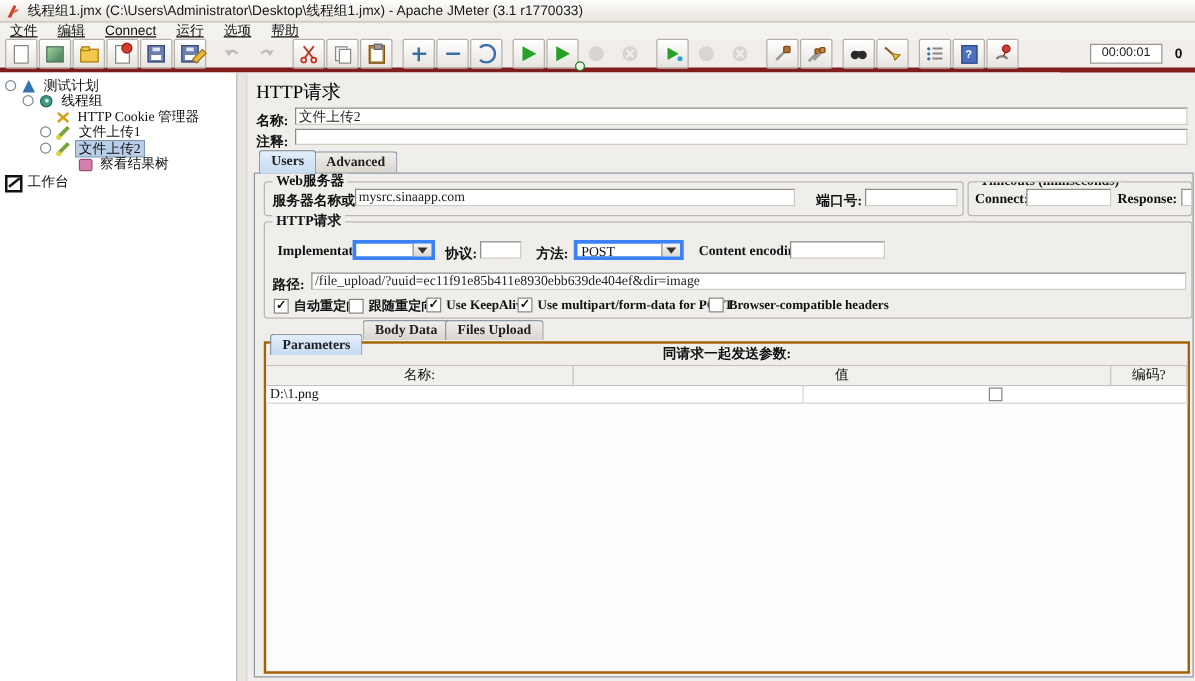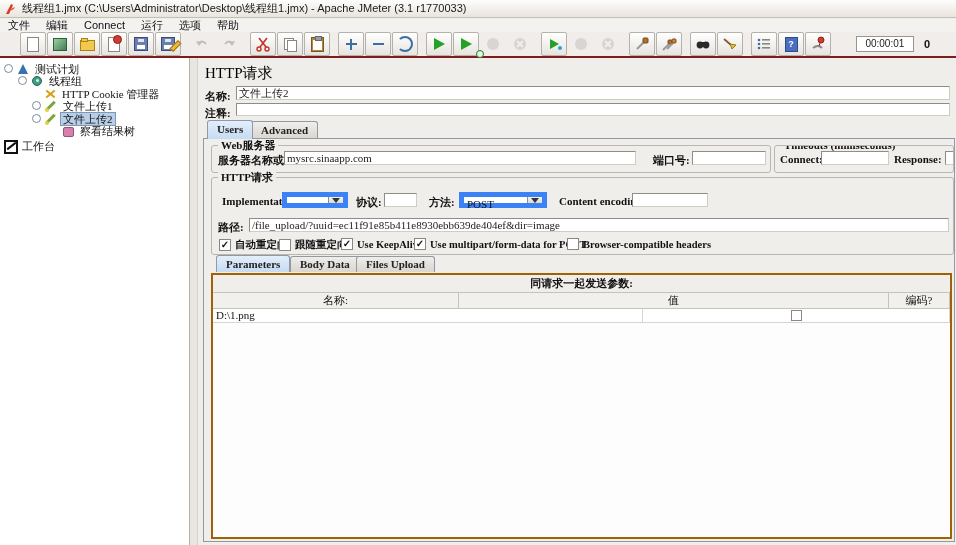--- a/index.html
+++ b/index.html
@@ -7,25 +7,25 @@
        font-family:"Liberation Sans","DejaVu Sans",sans-serif;
        background:#f0eeeb;font-size:11px;color:#111;}
   
   .titlebar{position:absolute;left:0;top:0;width:956px;height:18px;
     background:linear-gradient(#fdfdfc,#e9e4dd);border-bottom:1px solid #c4beb5;
     display:flex;align-items:center;padding-left:4px;box-sizing:border-box;}
   .titlebar .apptitle{margin-left:6px;font-size:11px;color:#1a1a1a;white-space:nowrap;}
   
   .menubar{position:absolute;left:0;top:19px;width:956px;height:13px;
     background:#f4f2ef;border-bottom:1px solid #dedad4;display:flex;align-items:center;}
-  .menu-item{padding:0 8px;line-height:13px;cursor:default;color:#111;}
+  .menu-item{padding:0 8px;line-height:13px;cursor:default;color:#111;text-decoration:underline;}
   
   .toolbar{position:absolute;left:0;top:32px;width:956px;height:26px;
-    background:#f0edea;border-bottom:2px solid #7f1d1d;display:flex;align-items:center;
-    padding:0 20px;box-sizing:border-box;}
+    background:#f0edea;border-bottom:4px solid #7f1d1d;display:flex;align-items:center;
+    padding:0 4px;box-sizing:border-box;}
   .tbtn{width:24px;height:22px;border:1px solid #b5b1ab;border-radius:2px;flex:none;
     background:linear-gradient(#ffffff,#e7e4df);display:flex;align-items:center;justify-content:center;margin-right:1px;}
   .tbtn.flat{border-color:transparent;background:transparent;opacity:.45;}
   .sep{width:7px;flex:none;}
   .i{position:relative;display:block;}
   
   .i-page{width:10px;height:13px;background:#fff;border:1px solid #8a8681;}
   .i-templates{width:12px;height:11px;background:linear-gradient(135deg,#9fd09f,#3f7f55);border:1px solid #2e5f40;}
   .i-folder{width:13px;height:9px;background:#f2c94c;border:1px solid #a8831a;margin-top:3px;position:relative;}
   .i-folder::before{content:'';position:absolute;top:-3px;left:0;width:5px;height:2px;background:#f2c94c;border:1px solid #a8831a;}
@@ -91,21 +91,21 @@
   .ptitle{position:absolute;left:7px;top:6px;font-size:15px;color:#000;}
   .lbl{position:absolute;font-weight:bold;white-space:nowrap;}
   .tf{position:absolute;height:14px;border:1px solid #8f8b86;border-right-color:#cfccc6;border-bottom-color:#cfccc6;
     background:#fff;font-size:11px;padding:0 2px;box-sizing:border-box;font-family:inherit;color:#222;}
   .tab{position:absolute;height:17px;line-height:17px;padding:0 9px;font-weight:bold;color:#222;
     border:1px solid #8f9aa5;border-bottom:none;border-radius:3px 3px 0 0;background:linear-gradient(#f0eeea,#d9d5cf);}
   .tab.sel{background:linear-gradient(#e3eefb,#c6dbf2);height:18px;z-index:3;}
   .tabpanel{position:absolute;left:5px;top:80px;width:750px;height:402px;border:1px solid #8f9aa5;background:#f0eeeb;z-index:1;}
   .fs{position:absolute;border:1px solid #bab6b0;border-radius:3px;}
   .fs .legend{position:absolute;top:-7px;left:6px;background:#f0eeeb;padding:0 3px;font-weight:bold;line-height:12px;}
-  .combo{position:absolute;height:16px;background:#fff;border:5px solid #3b82f6;box-sizing:border-box;padding-left:24px;}
+  .combo{position:absolute;height:16px;background:#fff;border:3px solid #3b82f6;box-sizing:border-box;padding-left:24px;}
   .combo .cval{position:absolute;left:3px;top:1px;line-height:13px;}
   .combo .arrow{position:absolute;right:0;top:0;width:15px;height:100%;box-sizing:border-box;
     background:linear-gradient(#f7f5f2,#dcd8d2);border-left:1px solid #8f8b86;display:flex;align-items:center;justify-content:center;}
   .arrow::before{content:'';width:0;height:0;border-left:4px solid transparent;border-right:4px solid transparent;border-top:5px solid #333;}
   .cb{position:absolute;display:flex;align-items:center;gap:4px;font-size:10.5px;font-weight:bold;white-space:nowrap;}
   .cb .box{width:10px;height:10px;background:#fff;border:1px solid #8a8681;font-size:10px;line-height:9px;
     text-align:center;color:#111;flex:none;}
   
   .ptable{position:absolute;left:7px;top:134px;width:737px;height:262px;background:#fdfdfd;border:2px solid #a16207;overflow:hidden;}
   .pt-title{height:17px;line-height:17px;text-align:center;font-weight:bold;background:#f0eeeb;border-bottom:1px solid #c6c3bf;}
@@ -408,21 +408,21 @@
         <span class="cb" style="left:202px;top:60px;">
           <span class="box">✓</span>
           <span>Use multipart/form-data for POST</span>
         </span>
         <span class="cb" style="left:355px;top:60px;">
           <span class="box"></span>
           <span>Browser-compatible headers</span>
         </span>
       </div>
 
-      <div class="tab sel" style="left:12px;top:116px;height:16px;line-height:16px;z-index:2;">Parameters</div>
+      <div class="tab sel" style="left:12px;top:128px;height:16px;line-height:16px;z-index:2;">Parameters</div>
       <div class="tab" style="left:86px;top:117px;height:15px;line-height:15px;">Body Data</div>
       <div class="tab" style="left:152px;top:117px;height:15px;line-height:15px;">Files Upload</div>
 
       <div class="ptable">
         <div class="pt-title">同请求一起发送参数:</div>
         <div class="pt-head">
           <div class="cell c1">名称:</div>
           <div class="cell c2">值</div>
           <div class="cell c3">编码?</div>
         </div>

